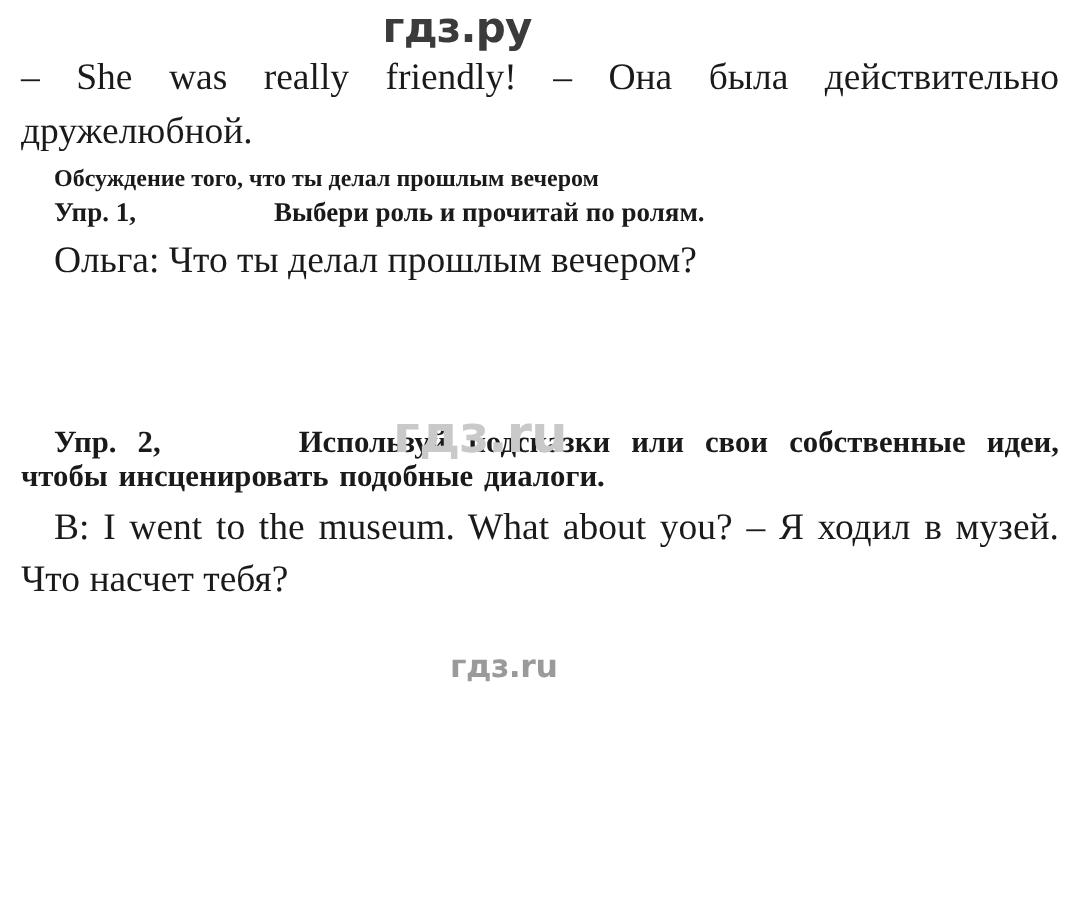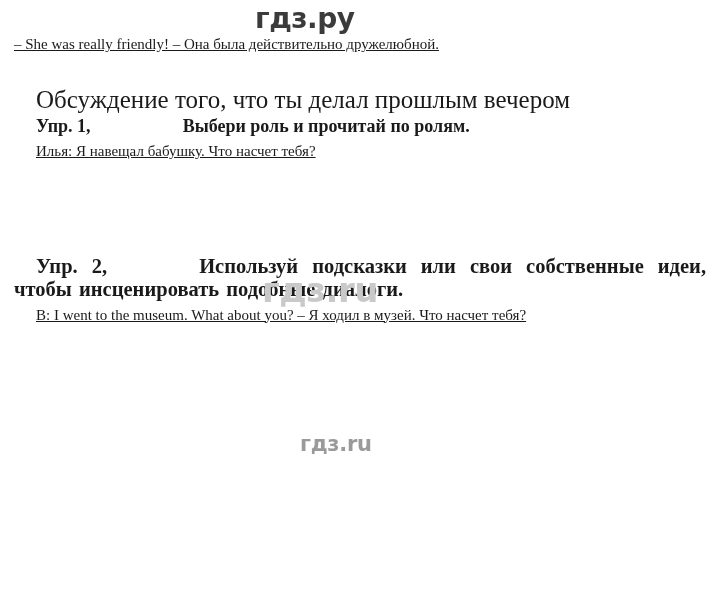--- a/index.html
+++ b/index.html
@@ -32,32 +32,31 @@
     letter-spacing: -0.5px;
   }
   .content {
     position: absolute;
     top: 34px;
     left: 14px;
     width: 692px;
   }
   p {
     margin: 0 0 2px 0;
-    font-size: 15px;
+    font-size: 25px;
     line-height: 1.42;
-    text-decoration: underline;
   }
   .justify {
     text-align: justify;
     text-align-last: left;
   }
   .heading {
-    font-weight: normal;
-    font-size: 25px;
-    margin-top: 31px;
+    font-weight: bold;
+    font-size: 16px;
+    margin-top: 6px;
     margin-bottom: 2px;
     padding-left: 22px;
   }
   .ex-line {
     font-weight: bold;
     font-size: 18px;
     padding-left: 22px;
     margin-bottom: 4px;
   }
   .ex-gap {
@@ -117,21 +116,21 @@
   <div class="content">
 
     <p class="justify">– She was really friendly! – Она была действительно дружелюбной.</p>
 
     <div class="heading">Обсуждение того, что ты делал прошлым вечером</div>
 
     <div class="ex-line">
       <span>Упр. 1,</span><span class="ex-gap"></span><span>Выбери роль и прочитай по ролям.</span>
     </div>
 
-    <p class="dialog-line">Илья: Я навещал бабушку. Что насчет тебя?</p>
+    <p class="dialog-line">Ольга: Что ты делал прошлым вечером?</p>
 
     <div class="spacer-wm"></div>
 
     <div class="ex2-block">
       <span>Упр. 2,</span><span class="ex-gap"></span><span>Используй подсказки или свои собственные идеи, чтобы инсценировать подобные диалоги.</span>
     </div>
 
     <p class="dlg-just">B: I went to the museum. What about you? – Я ходил в музей. Что насчет тебя?</p>
 
   </div>

